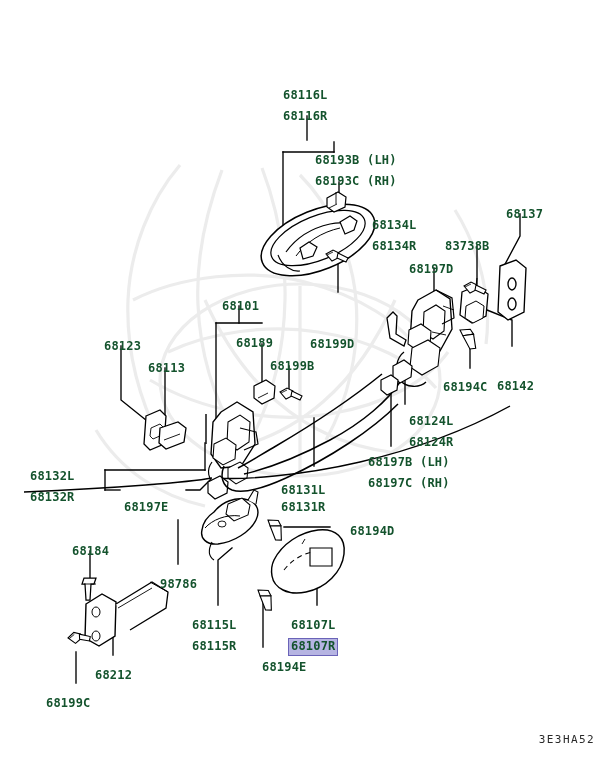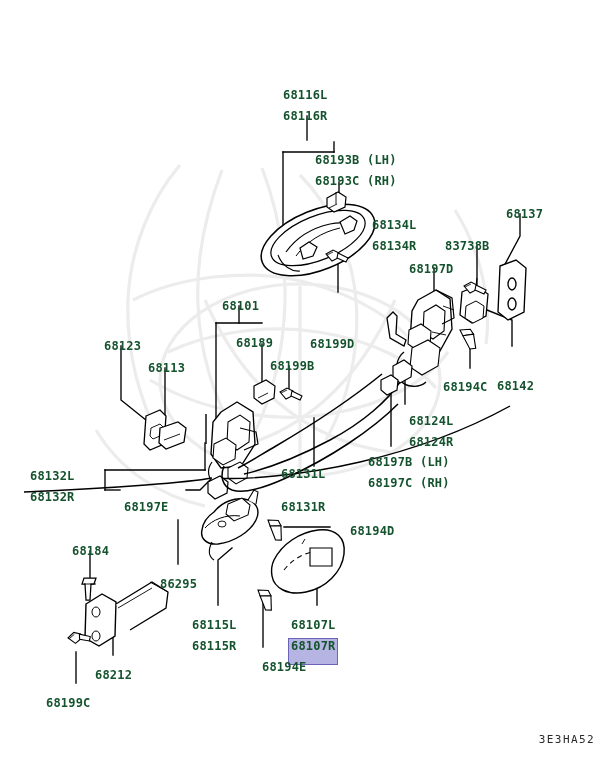--- a/index.html
+++ b/index.html
@@ -17,21 +17,21 @@
     font-size:12px;
     letter-spacing:0.2px;
     color:#14532d;
     white-space:pre;
     line-height:21px;
     font-weight:700;
   }
   .hl{
     background:#b6b4e2;
     border:1px solid #6a63b8;
-    padding:0px 1px 11px 2px;
+    padding:0px 1px 2px 2px;
     margin-left:-3px;
     margin-top:-1px;
   }
   #diagcode{
     position:absolute;
     right:14px;bottom:22px;
     font-family:"DejaVu Sans Mono", monospace;
     font-size:11px;
     letter-spacing:1.4px;
     color:#2a2a2a;
@@ -305,27 +305,27 @@
       <div class="lbl" style="left: 236px; top: 333px;">68189</div>
       <div class="lbl" style="left: 497px; top: 376px;">68142</div>
       <div class="lbl" style="left: 148px; top: 358px;">68113</div>
       <div class="lbl" style="left: 270px; top: 356px;">68199B</div>
       <div class="lbl" style="left: 443px; top: 377px;">68194C</div>
       <div class="lbl" style="left: 409px; top: 411px;">68124L</div>
       <div class="lbl" style="left: 409px; top: 432px;">68124R</div>
       <div class="lbl" style="left: 30px; top: 466px;">68132L</div>
       <div class="lbl" style="left: 368px; top: 452px;">68197B (LH)</div>
       <div class="lbl" style="left: 368px; top: 473px;">68197C (RH)</div>
-      <div class="lbl" style="left: 281px; top: 464px;">68131L</div>
+      <div class="lbl" style="left: 281px; top: 480px;">68131L</div>
       <div class="lbl" style="left: 30px; top: 487px;">68132R</div>
       <div class="lbl" style="left: 124px; top: 497px;">68197E</div>
       <div class="lbl" style="left: 281px; top: 497px;">68131R</div>
       <div class="lbl" style="left: 350px; top: 521px;">68194D</div>
       <div class="lbl" style="left: 72px; top: 541px;">68184</div>
-      <div class="lbl" style="left: 160px; top: 574px;">86295</div>
+      <div class="lbl" style="left: 160px; top: 574px;">98786</div>
       <div class="lbl" style="left: 192px; top: 615px;">68115L</div>
       <div class="lbl" style="left: 291px; top: 615px;">68107L</div>
       <div class="lbl" style="left: 192px; top: 636px;">68115R</div>
       <div class="lbl" style="left: 291px; top: 636px;"><span class="hl">68107R</span></div>
       <div class="lbl" style="left: 95px; top: 665px;">68212</div>
       <div class="lbl" style="left: 238px; top: 657px; margin-left: 24px;">68194E</div>
       <div class="lbl" style="left: 46px; top: 693px;">68199C</div>
     </div>
 
   <div id="diagcode">3E3HA52</div>

